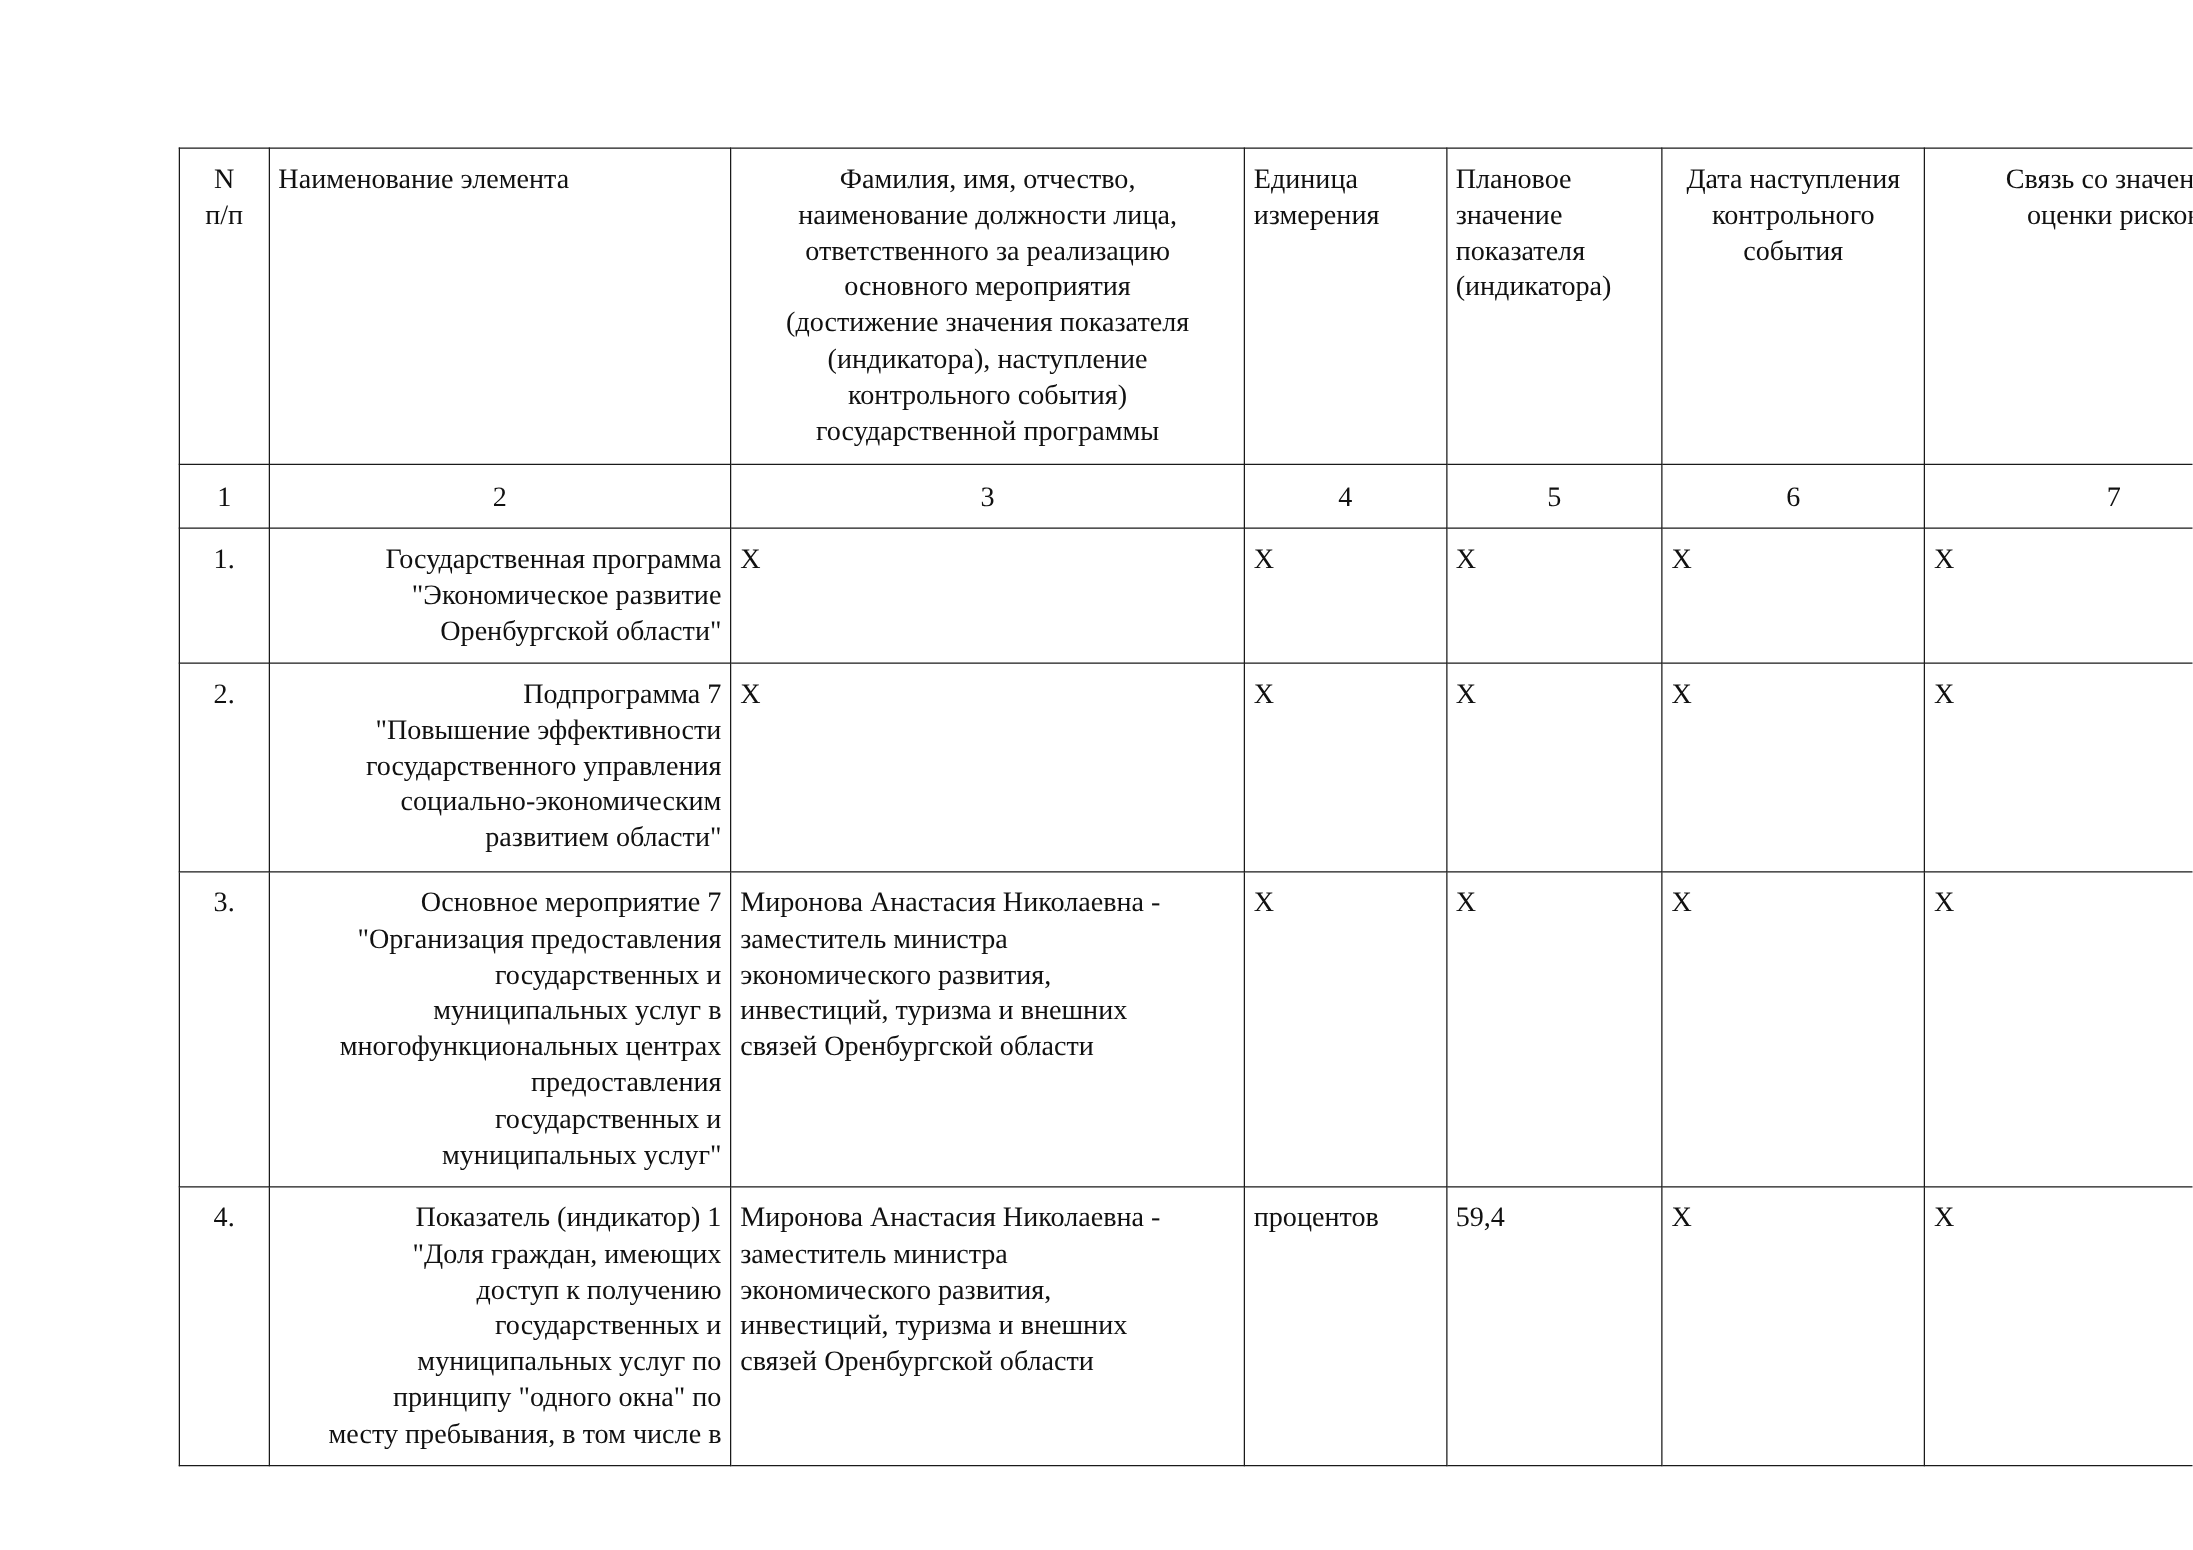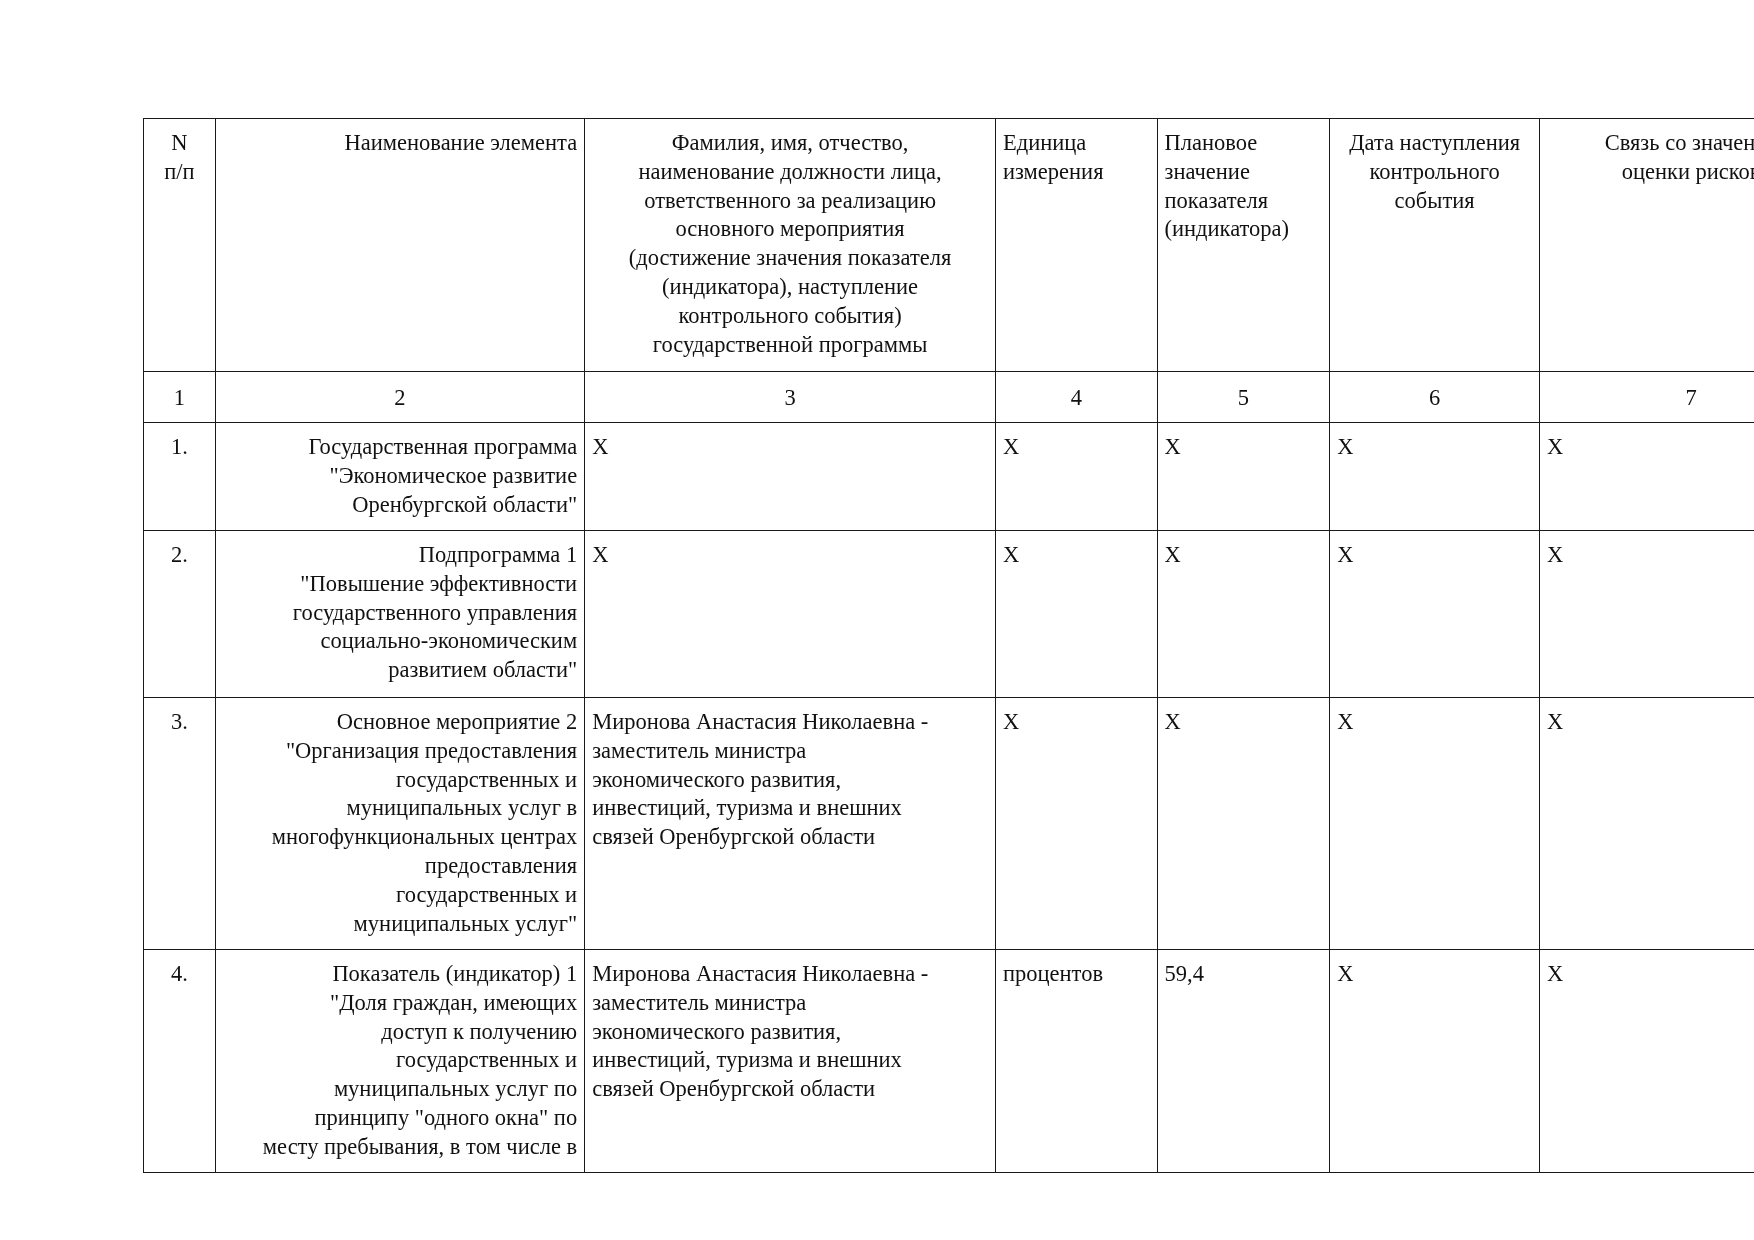--- a/index.html
+++ b/index.html
@@ -39,21 +39,21 @@
     overflow: hidden;
     word-wrap: break-word;
   }
   .c-num { width: 71px; text-align: center; }
   .c-name { width: 366px; }
   .c-resp { width: 407px; text-align: center; }
   .c-unit { width: 160px; text-align: left; }
   .c-plan { width: 171px; text-align: left; }
   .c-date { width: 208px; text-align: center; border-radius: 23px; }
   .c-risk { width: 300px; text-align: center; }
-  th { text-align: right; }
+  th { text-align: left; }
   tr.hdr { height: 253px; }
   tr.nums { height: 51px; }
   tr.nums td { text-align: center; vertical-align: top; padding-top: 12px; }
   tr.r1 { height: 108px; }
   tr.r2 { height: 167px; }
   tr.r3 { height: 252px; }
   tr.r4 { height: 223px; }
   td.left { text-align: right; }
   td.numcell { text-align: center; }
   .cell-text { white-space: pre-line; display: block; }
@@ -131,38 +131,38 @@
             <span class="cell-text">X</span>
           </td>
       <td>X</td>
       <td>X</td>
       <td>X</td>
       <td>X</td>
     </tr>
     <tr class="r2">
       <td class="numcell">2.</td>
       <td class="left">
-            <span class="cell-text">Подпрограмма 1
+            <span class="cell-text">Подпрограмма 7
 "Повышение эффективности
 государственного управления
 социально-экономическим
 развитием области"</span>
           </td>
       <td>
             <span class="cell-text">X</span>
           </td>
       <td>X</td>
       <td>X</td>
       <td>X</td>
       <td>X</td>
     </tr>
     <tr class="r3">
       <td class="numcell">3.</td>
       <td class="left">
-            <span class="cell-text">Основное мероприятие 2
+            <span class="cell-text">Основное мероприятие 7
 "Организация предоставления
 государственных и
 муниципальных услуг в
 многофункциональных центрах
 предоставления
 государственных и
 муниципальных услуг"</span>
           </td>
       <td>
             <span class="cell-text">Миронова Анастасия Николаевна -

